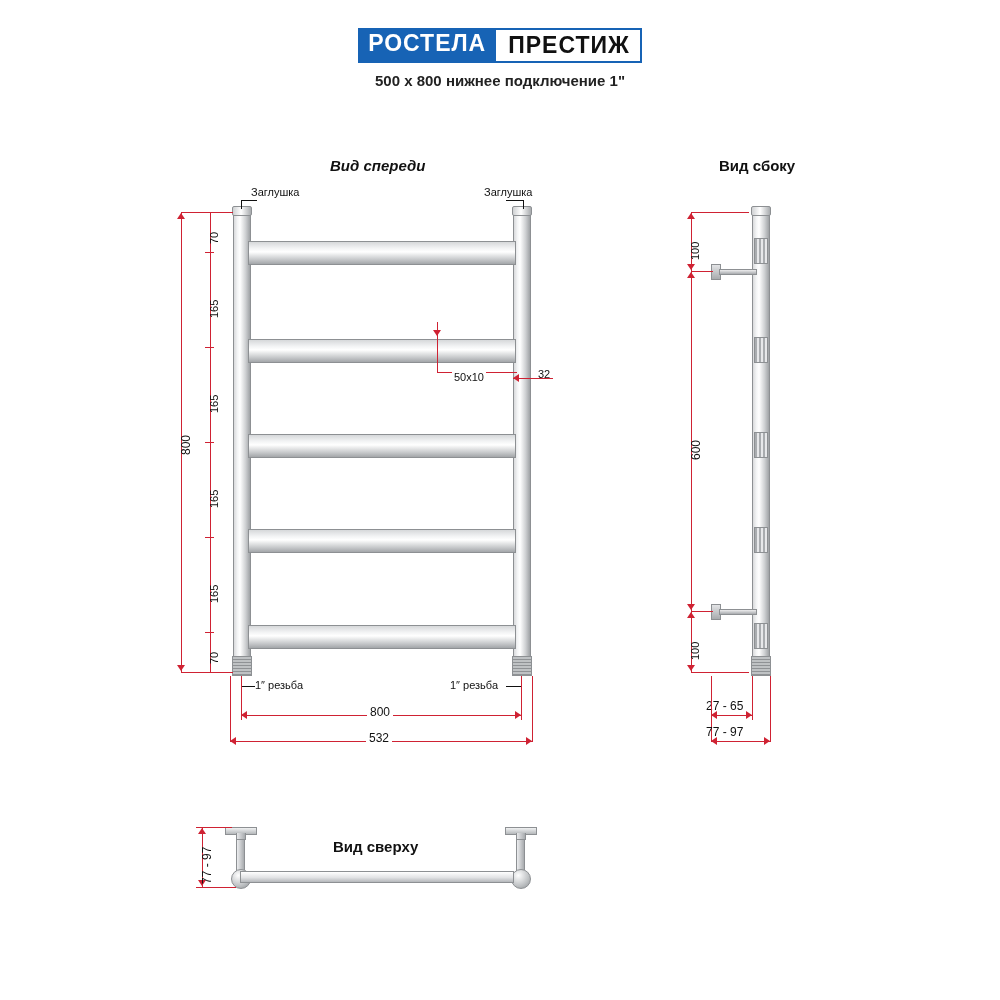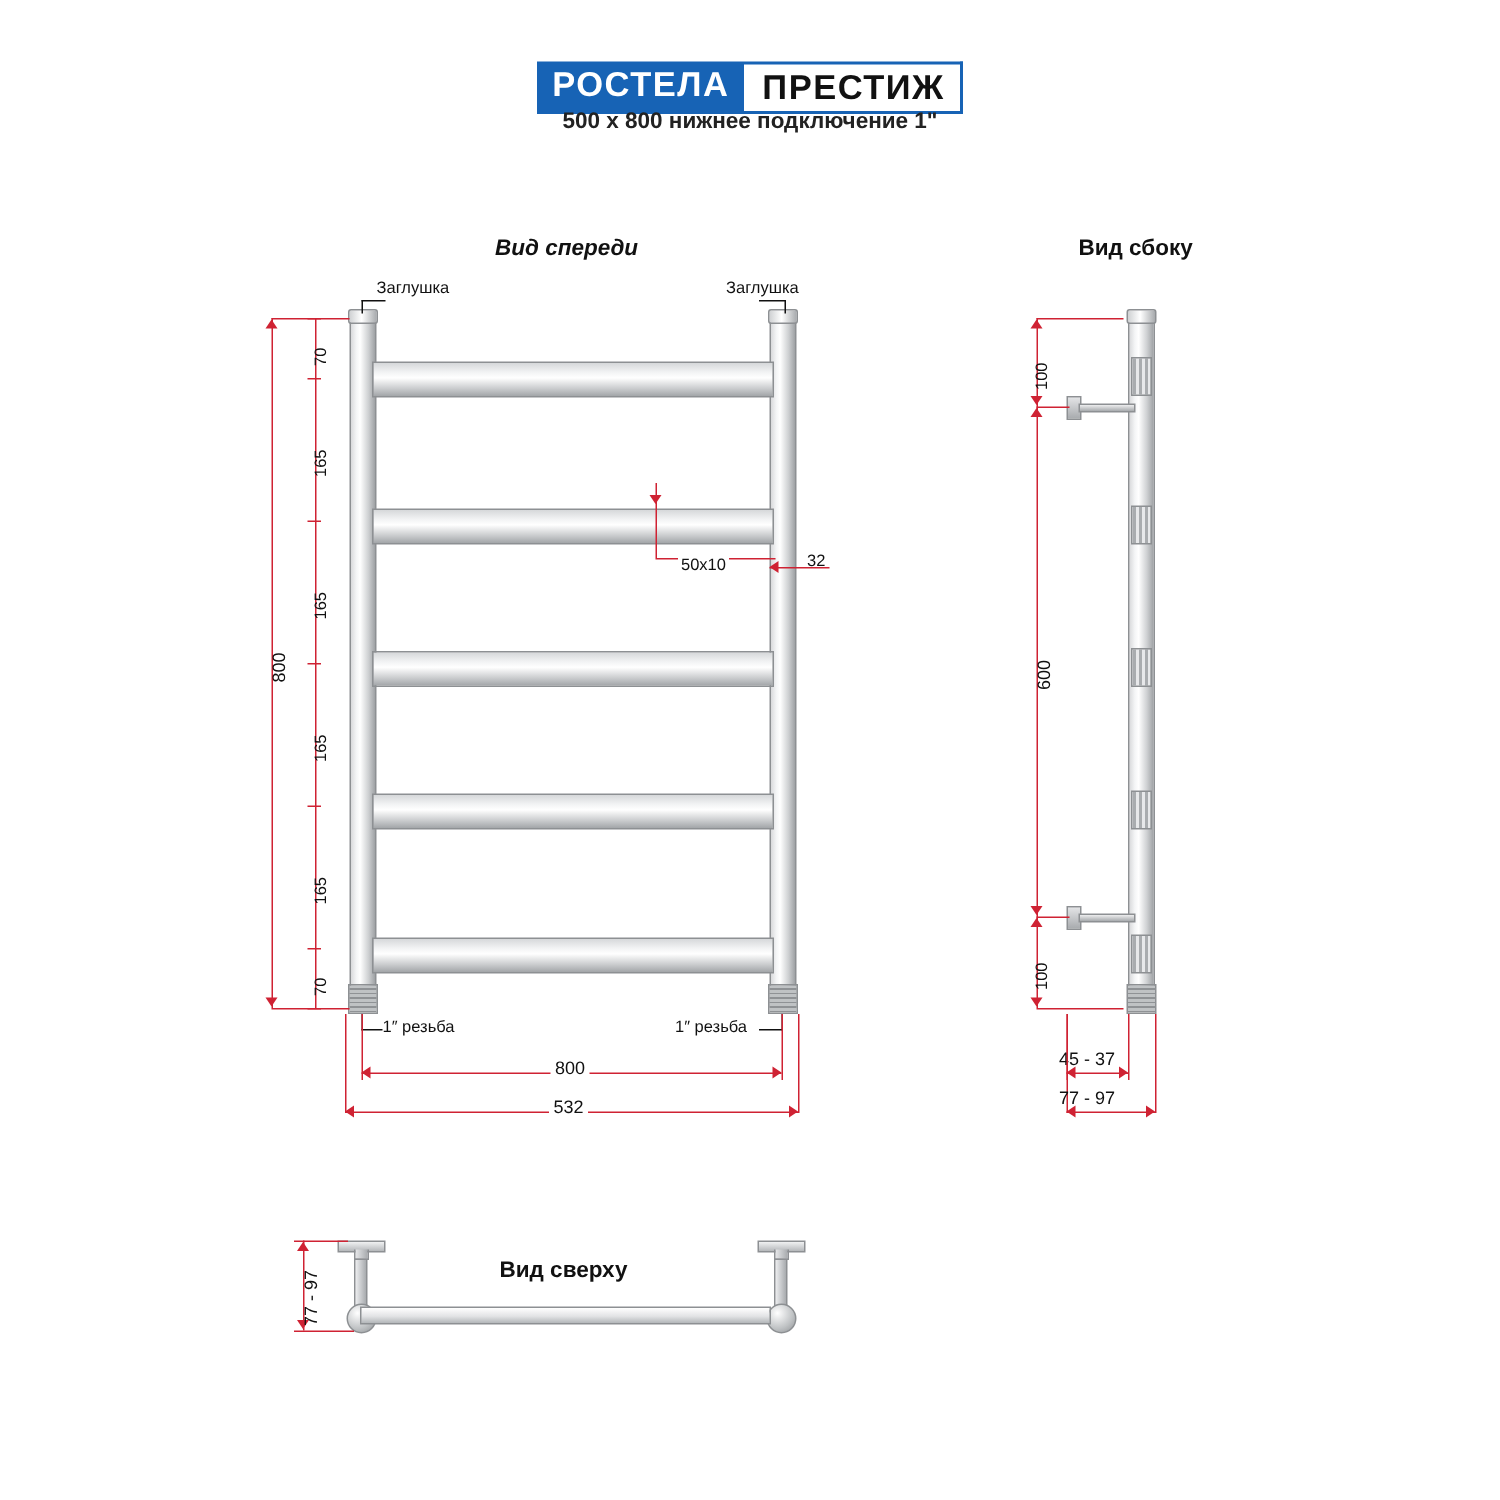--- a/index.html
+++ b/index.html
@@ -11,21 +11,21 @@
     position:relative;
     overflow:hidden;
   }
   .root{position:absolute;left:0;top:0;width:1000px;height:1000px;}
 
   
   .logo-wrap{
     position:absolute;left:0;top:28px;width:1000px;
     display:flex;justify-content:center;align-items:stretch;
   }
-  .logo-box{display:flex;align-items:stretch;border:0;margin-top:13px;}
+  .logo-box{display:flex;align-items:stretch;border:0;}
   .logo-a{
     background:#1763b5;color:#ffffff;
     font-weight:bold;font-size:23px;letter-spacing:1px;
     padding:3px 10px 4px 10px;line-height:24px;
   }
   .logo-b{
     background:#ffffff;color:#111111;
     font-weight:bold;font-size:23px;letter-spacing:1px;
     padding:3px 10px 4px 12px;line-height:24px;
     border:2px solid #1763b5;border-left:none;
@@ -220,21 +220,21 @@
 
   <div class="vlbl" style="left:689px;top:260px;">100</div>
   <div class="vlbl" style="left:689px;top:460px;font-size:12px;">600</div>
   <div class="vlbl" style="left:689px;top:660px;">100</div>
 
   <div class="line vline" style="left:711px;top:676px;height:44px;"></div>
   <div class="line vline" style="left:752px;top:676px;height:44px;"></div>
   <div class="line hline" style="left:711px;top:715px;width:41px;"></div>
   <div class="arrow-l" style="left:711px;top:711px;"></div>
   <div class="arrow-r" style="left:746px;top:711px;"></div>
-  <div class="lbl" style="left:706px;top:699px;font-size:12px;">45 - 37</div>
+  <div class="lbl" style="left:706px;top:699px;font-size:12px;">27 - 65</div>
 
   <div class="line vline" style="left:711px;top:676px;height:66px;"></div>
   <div class="line vline" style="left:770px;top:676px;height:66px;"></div>
   <div class="line hline" style="left:711px;top:741px;width:59px;"></div>
   <div class="arrow-l" style="left:711px;top:737px;"></div>
   <div class="arrow-r" style="left:764px;top:737px;"></div>
   <div class="lbl" style="left:706px;top:725px;font-size:12px;">77 - 97</div>
 
   <div class="blk" style="left:225px;top:827px;width:30px;height:12px;">
     <div style="position:absolute;left:0;top:0;width:30px;height:6px;background:linear-gradient(to bottom,#f0f1f2,#b5b8bb);border:1px solid #8d9093;"></div>

